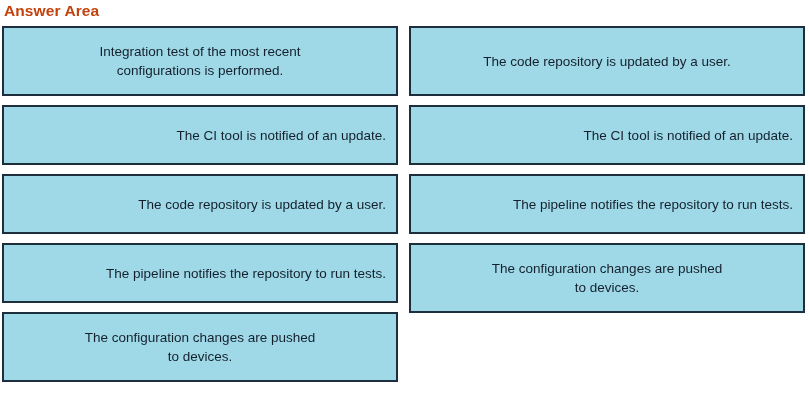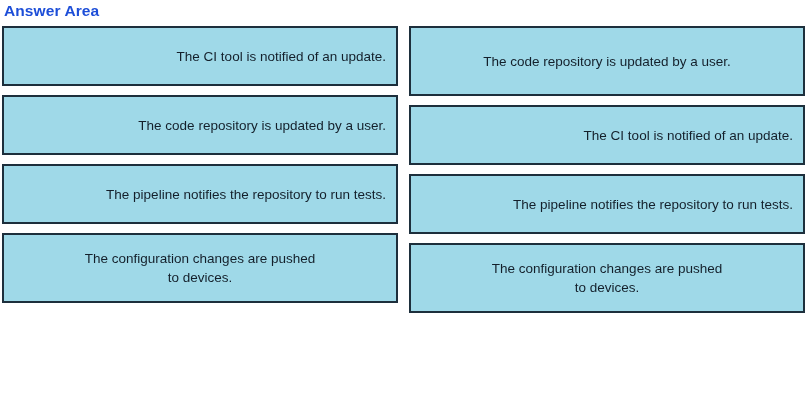--- a/index.html
+++ b/index.html
@@ -15,21 +15,21 @@
     color: #111111;
     overflow: hidden;
   }
   #page-title {
     position: absolute;
     left: 4px;
     top: 0px;
     font-size: 15.5px;
     font-weight: bold;
     letter-spacing: 0.1px;
-    color: #1d4ed8;
+    color: #c2410c;
     line-height: 22px;
   }
   #answer-area {
     position: absolute;
     left: 0;
     top: 26px;
     width: 809px;
     height: 378px;
   }
   .column {
@@ -64,20 +64,24 @@
 </style>
 </head>
 <body>
 
 <div id="page-title">Answer Area</div>
 
 <div id="answer-area">
 
   <div class="column" id="column-left">
 
+    <div class="answer-box h-double">
+      <span class="box-text">Integration test of the most recent
+configurations is performed.</span>
+    </div>
 
     <div class="answer-box h-single">
       <span class="box-text">The CI tool is notified of an update.</span>
     </div>
 
     <div class="answer-box h-single">
       <span class="box-text">The code repository is updated by a user.</span>
     </div>
 
     <div class="answer-box h-single">

